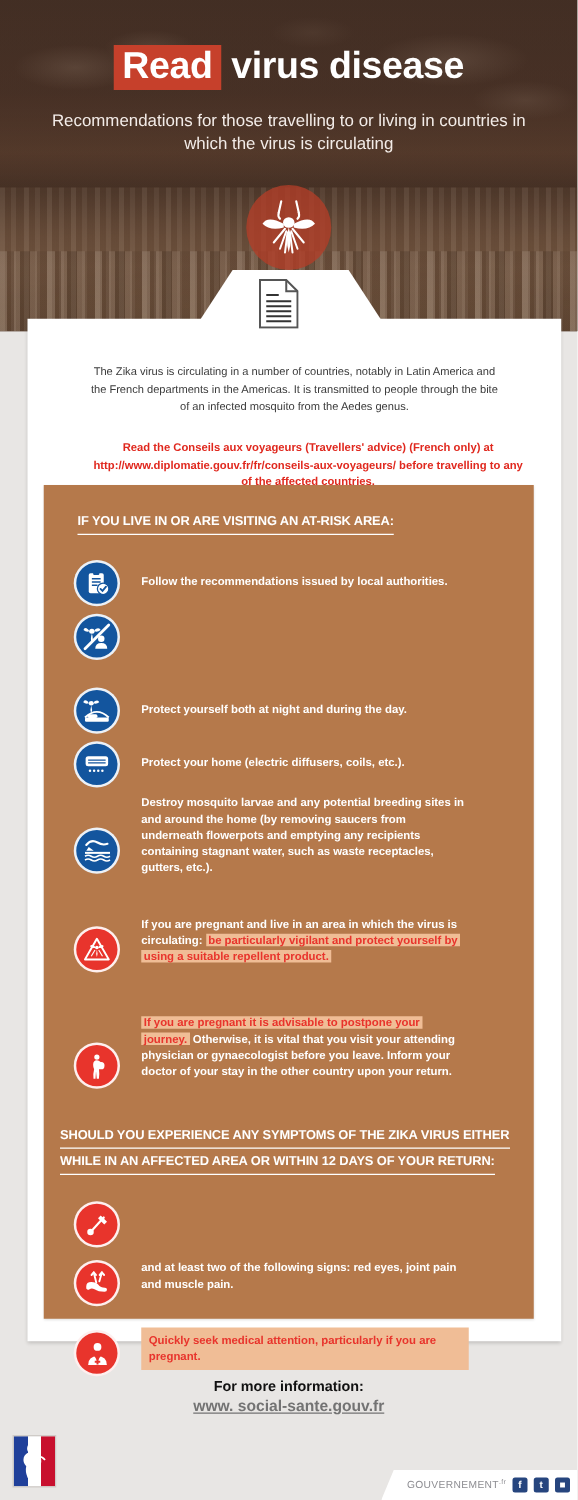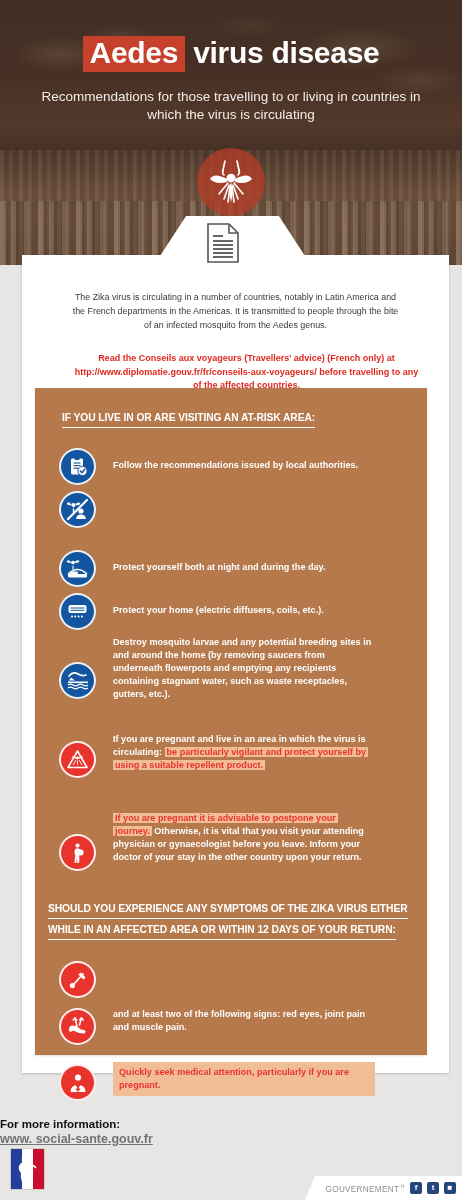--- a/index.html
+++ b/index.html
@@ -121,22 +121,22 @@
   .ic.red{background:#e8342c;}
   .row .tx{
     margin-left:17px;color:#ffffff;font-size:9.1px;font-weight:bold;
     line-height:1.42;width:262px;
   }
   .hl{background:#f0bd96;color:#e8342c;padding:0 2px;box-decoration-break:clone;-webkit-box-decoration-break:clone;}
   .hl-block{background:#f0bd96;color:#e8342c;display:inline-block;padding:4px 6px;}
 
   
   .more{
-    position:absolute;left:0;top:1104px;width:462px;
-    font-size:11.5px;font-weight:bold;color:#111;margin-top:14px;
+    position:absolute;left:0;top:1104px;width:462px;text-align:center;
+    font-size:11.5px;font-weight:bold;color:#111;
   }
   .more a{
     display:block;margin-top:2px;color:#737373;text-decoration:underline;font-size:12.5px;
   }
   .marianne{
     position:absolute;left:10px;top:1148px;width:33px;height:40px;
     background:linear-gradient(90deg,#20409a 0 34%,#ffffff 34% 66%,#c8102e 66% 100%);
     border:1px solid #cfcbc7;
   }
   .marianne svg{position:absolute;left:5px;top:3px;}
@@ -159,21 +159,21 @@
 <body>
 
 <div class="hero">
   <div class="hero-photo"></div>
   <div class="hero-clouds"></div>
   <div class="hero-city"></div>
   <div class="hero-veil"></div>
 </div>
 
 <div class="title">
-  <span class="zika">Aedes</span><span> virus disease</span>
+  <span class="zika">Read</span><span> virus disease</span>
 </div>
 
 <div class="subtitle">Recommendations for those travelling to or living in countries in which the virus is circulating</div>
 
 <div class="mosq-circle">
   <svg width="46" height="48" viewBox="0 0 46 48">
     <g fill="none" stroke="#ffffff" stroke-width="1.7" stroke-linecap="round">
       <path d="M17 3 L15 12"></path>
         <path d="M29 3 L31 12"></path>
       <path d="M15 12 q-1 3 1 5"></path>

